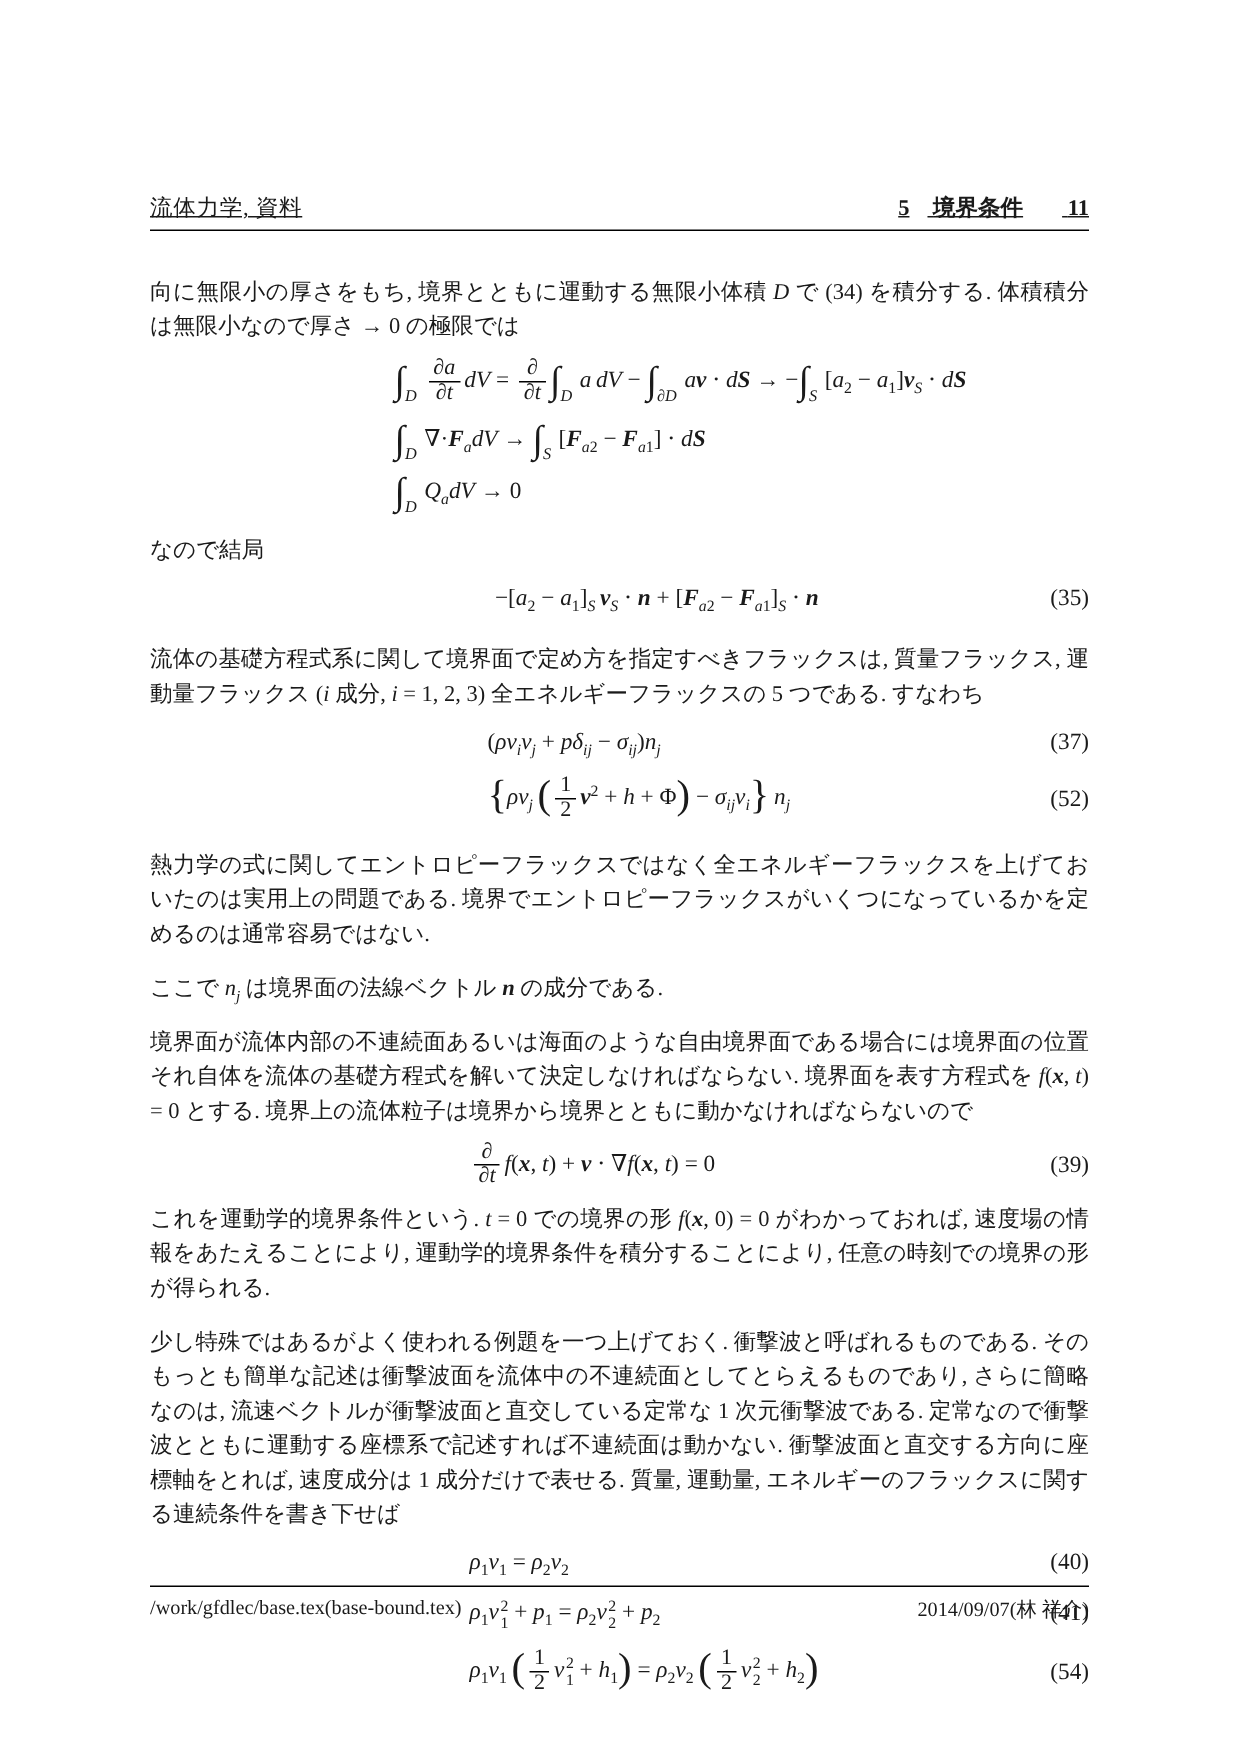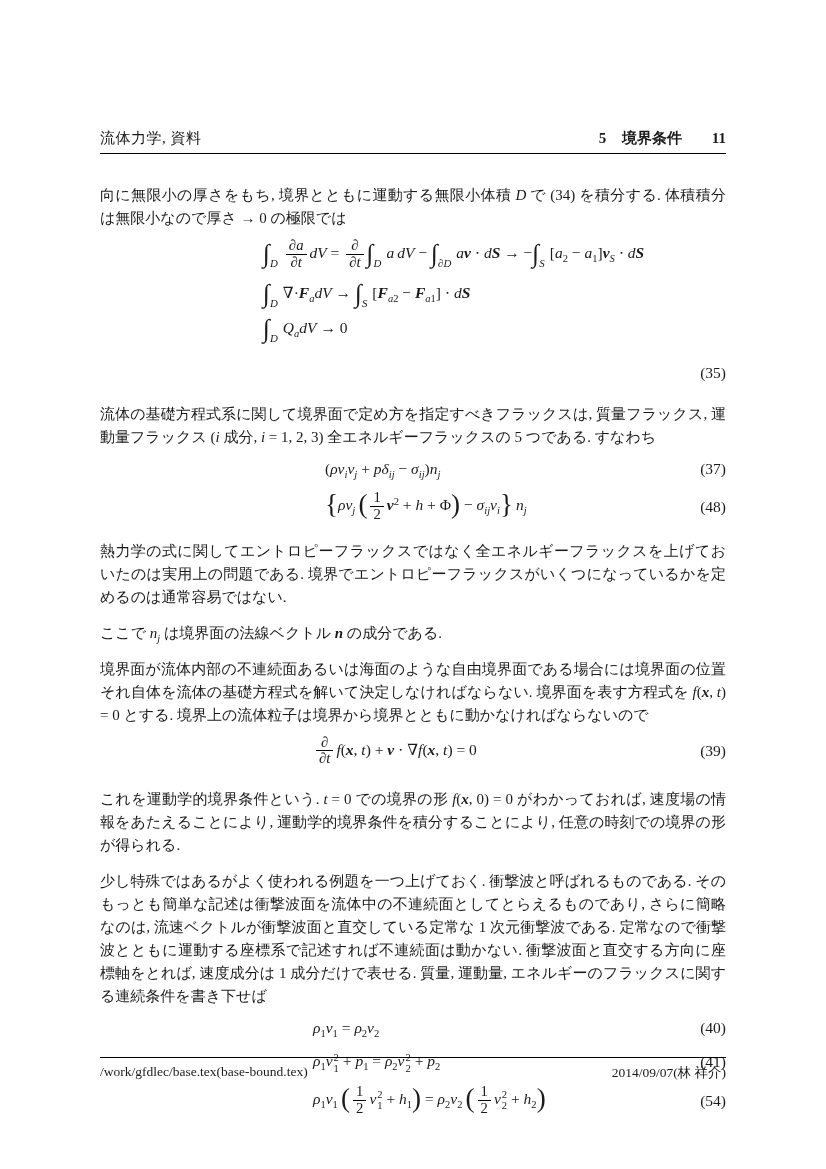--- a/index.html
+++ b/index.html
@@ -6,21 +6,21 @@
   html, body { margin: 0; padding: 0; }
   body {
     width: 826px; height: 1169px;
     background: #ffffff; color: #1a1a1a;
     font-family: "Liberation Serif", "DejaVu Serif", serif;
     position: relative; overflow: hidden;
   }
   .page { position: absolute; left: 100px; top: 88px; width: 626px; }
 
   
-  .hdr { display: flex; align-items: baseline; border-bottom: 1px solid #000; padding-bottom: 5px; font-size: 15px; }
+  .hdr { display: flex; align-items: baseline; border-bottom: 1px solid #000; padding-bottom: 5px; font-size: 15px; text-decoration: underline; }
   .hdr-left { flex: 1; letter-spacing: 0.5px; }
   .hdr-right { font-weight: bold; white-space: nowrap; margin-top: 41px; }
   .hdr-right .secnum { margin-right: 12px; }
   .hdr-right .sectitle { margin-right: 26px; }
 
   
   .content { margin-top: 30px; font-size: 15px; line-height: 23px; text-align: justify; }
   p.para { margin: 0 0 13px 0; }
   p.para.tight { margin-bottom: 3px; }
   i { font-style: italic; }
@@ -78,53 +78,55 @@
       <div class="eq-row">
         <span class="sp ind-a"></span>
         <span class="eq-body"><span class="int">∫</span><span class="il">D</span>∇·<b class="v">F</b><sub><i>a</i></sub><i>dV</i> → <span class="int">∫</span><span class="il">S</span>[<b class="v">F</b><sub><i>a</i>2</sub> − <b class="v">F</b><sub><i>a</i>1</sub>] ⋅ <i>d</i><b class="v">S</b></span>
       </div>
       <div class="eq-row">
         <span class="sp ind-a"></span>
         <span class="eq-body"><span class="int">∫</span><span class="il">D</span><i>Q</i><sub><i>a</i></sub><i>dV</i> → 0</span>
       </div>
     </div>
 
+    <p class="para tight">なので結局</p>
 
     <div class="eq-row">
       <span class="sp ind-35"></span>
+      <span class="eq-body">−[<i>a</i><sub>2</sub> − <i>a</i><sub>1</sub>]<sub><i>S</i></sub> <b class="v">v</b><sub><i>S</i></sub> ⋅ <b class="v">n</b> + [<b class="v">F</b><sub><i>a</i>2</sub> − <b class="v">F</b><sub><i>a</i>1</sub>]<sub><i>S</i></sub> ⋅ <b class="v">n</b></span>
       <span class="eq-num">(35)</span>
     </div>
 
 
     <p class="para tight" style="margin-top:14px;">流体の基礎方程式系に関して境界面で定め方を指定すべきフラックスは, 質量フラックス, 運動量フラックス (<i>i</i> 成分, <i>i</i> = 1, 2, 3) 全エネルギーフラックスの 5 つである. すなわち</p>
 
     <div class="eq-row">
       <span class="sp ind-b"></span>
       <span class="eq-body">(<i>ρv</i><sub><i>i</i></sub><i>v</i><sub><i>j</i></sub> + <i>pδ</i><sub><i>ij</i></sub> − <i>σ</i><sub><i>ij</i></sub>)<i>n</i><sub><i>j</i></sub></span>
       <span class="eq-num">(37)</span>
     </div>
     <div class="eq-row">
       <span class="sp ind-b"></span>
       <span class="eq-body"><span class="bd">{</span><i>ρv</i><sub><i>j</i></sub> <span class="bd">(</span><span class="frac"><span class="fn">1</span><span class="fd">2</span></span><b class="v">v</b><sup>2</sup> + <i>h</i> + Φ<span class="bd">)</span> − <i>σ</i><sub><i>ij</i></sub><i>v</i><sub><i>i</i></sub><span class="bd">}</span> <i>n</i><sub><i>j</i></sub></span>
-      <span class="eq-num">(48)</span>
+      <span class="eq-num">(52)</span>
     </div>
 
     <p class="para" style="margin-top:12px;">熱力学の式に関してエントロピーフラックスではなく全エネルギーフラックスを上げておいたのは実用上の問題である. 境界でエントロピーフラックスがいくつになっているかを定めるのは通常容易ではない.</p>
 
     <p class="para" style="margin-top:4px;">ここで <i>n</i><sub><i>j</i></sub> は境界面の法線ベクトル <b class="v">n</b> の成分である.</p>
 
     <p class="para tight" style="margin-top:12px;">境界面が流体内部の不連続面あるいは海面のような自由境界面である場合には境界面の位置それ自体を流体の基礎方程式を解いて決定しなければならない. 境界面を表す方程式を <i>f</i>(<b class="v">x</b>, <i>t</i>) = 0 とする. 境界上の流体粒子は境界から境界とともに動かなければならないので</p>
 
     <div class="eq-row">
       <span class="sp ind-c"></span>
       <span class="eq-body"><span class="frac"><span class="fn">∂</span><span class="fd">∂<i>t</i></span></span><i>f</i>(<b class="v">x</b>, <i>t</i>) + <b class="v">v</b> ⋅ ∇<i>f</i>(<b class="v">x</b>, <i>t</i>) = 0</span>
       <span class="eq-num">(39)</span>
     </div>
 
-    <p class="para" style="margin-top:16px;">これを運動学的境界条件という. <i>t</i> = 0 での境界の形 <i>f</i>(<b class="v">x</b>, 0) = 0 がわかっておれば, 速度場の情報をあたえることにより, 運動学的境界条件を積分することにより, 任意の時刻での境界の形が得られる.</p>
+    <p class="para" style="margin-top:4px;">これを運動学的境界条件という. <i>t</i> = 0 での境界の形 <i>f</i>(<b class="v">x</b>, 0) = 0 がわかっておれば, 速度場の情報をあたえることにより, 運動学的境界条件を積分することにより, 任意の時刻での境界の形が得られる.</p>
 
     <p class="para tight" style="margin-top:12px;">少し特殊ではあるがよく使われる例題を一つ上げておく. 衝撃波と呼ばれるものである. そのもっとも簡単な記述は衝撃波面を流体中の不連続面としてとらえるものであり, さらに簡略なのは, 流速ベクトルが衝撃波面と直交している定常な 1 次元衝撃波である. 定常なので衝撃波とともに運動する座標系で記述すれば不連続面は動かない. 衝撃波面と直交する方向に座標軸をとれば, 速度成分は 1 成分だけで表せる. 質量, 運動量, エネルギーのフラックスに関する連続条件を書き下せば</p>
 
     <div class="eq-row">
       <span class="sp ind-c"></span>
       <span class="eq-body"><i>ρ</i><sub>1</sub><i>v</i><sub>1</sub> = <i>ρ</i><sub>2</sub><i>v</i><sub>2</sub></span>
       <span class="eq-num">(40)</span>
     </div>
     <div class="eq-row">
       <span class="sp ind-c"></span>

